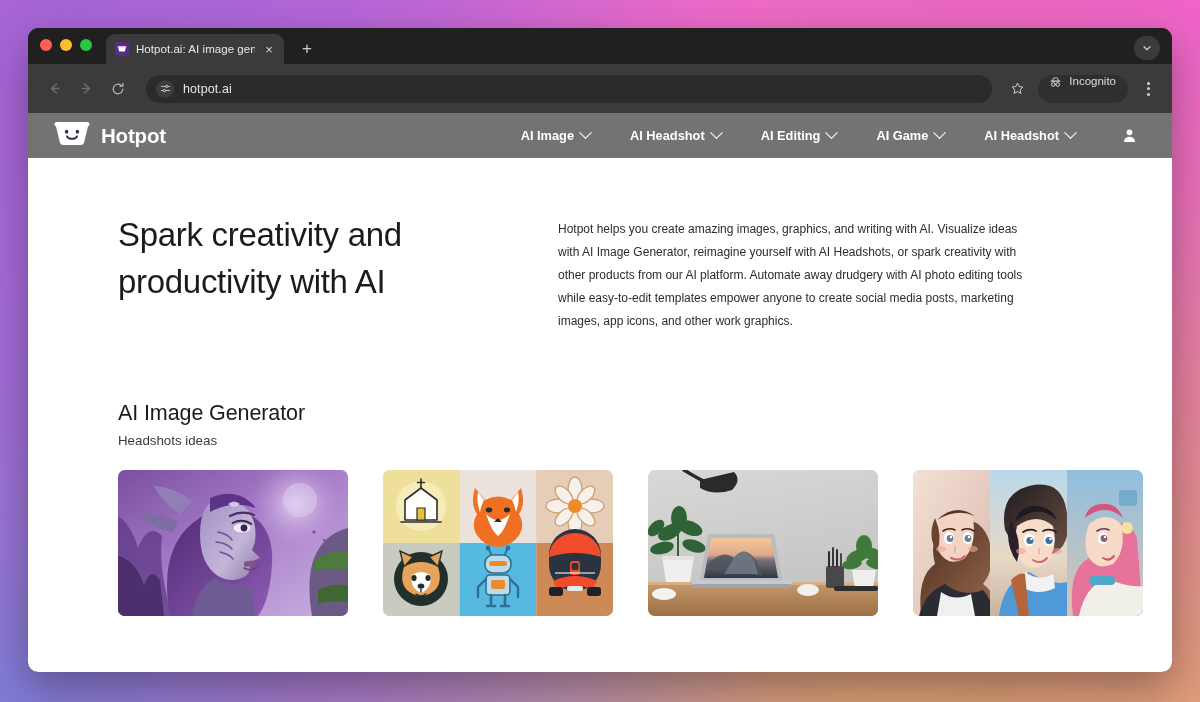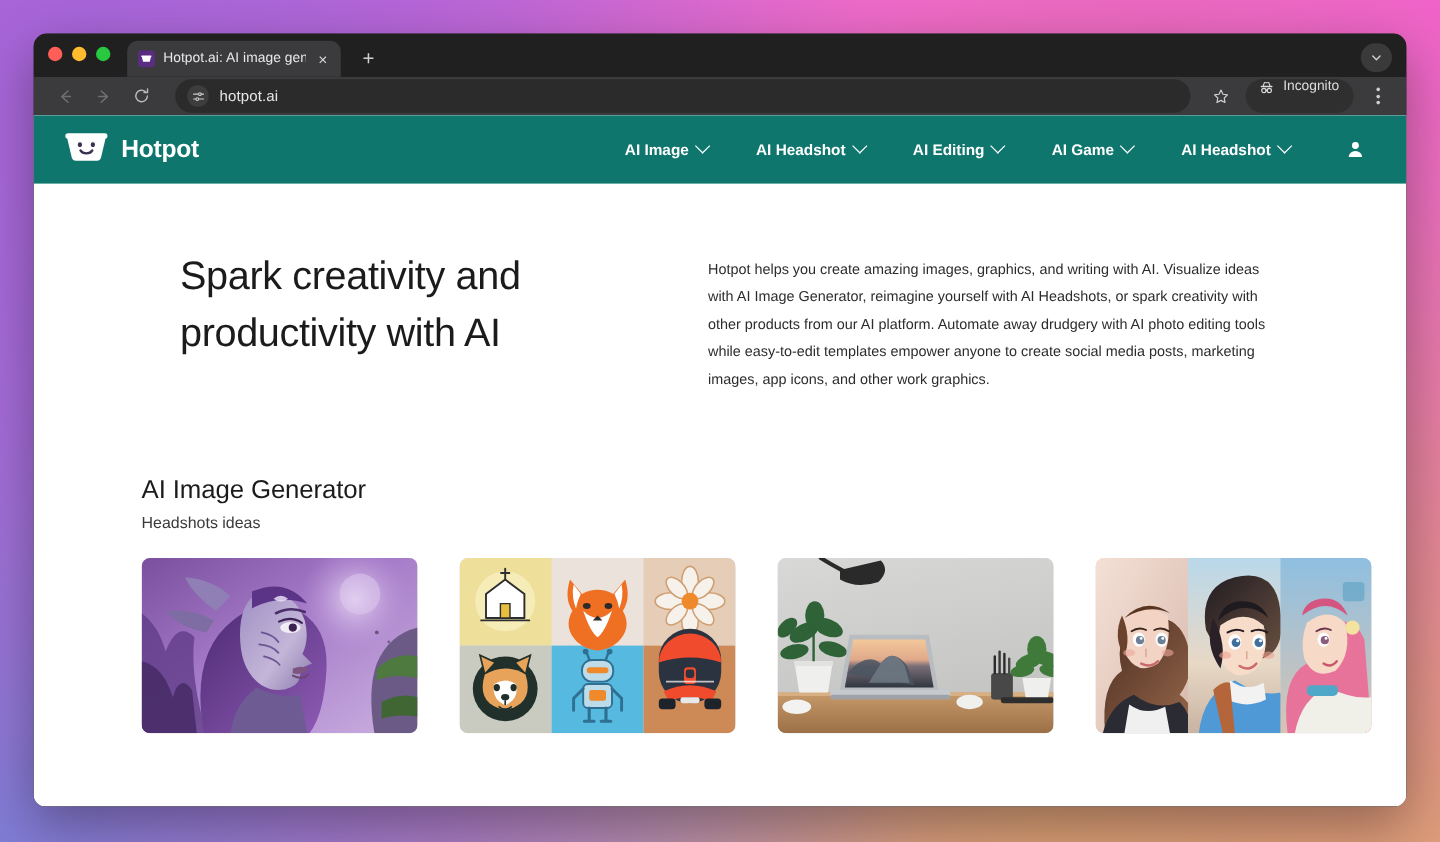--- a/index.html
+++ b/index.html
@@ -120,21 +120,21 @@
     margin-right: 12px;
     margin-bottom: 4px;
     width: 26px; height: 24px;
     border-radius: 13px;
     background: #3a3a3a;
     display: flex; align-items: center; justify-content: center;
   }
 
   
   .toolbar {
-    height: 32px;
+    height: 49px;
     background: #3b3b3e;
     display: flex;
     align-items: center;
     padding: 0 12px;
     gap: 4px;
     flex: none;
   }
   .nav-btn {
     width: 28px; height: 28px;
     display: flex; align-items: center; justify-content: center;
@@ -196,22 +196,22 @@
   
   .viewport {
     flex: 1;
     background: #ffffff;
     overflow: hidden;
     position: relative;
   }
 
   
   .site-nav {
-    height: 57px;
-    background: #0f766e;
+    height: 45px;
+    background: #737373;
     display: flex;
     align-items: center;
     padding: 0 34px 0 26px;
     flex: none;
   }
   .brand {
     display: flex;
     align-items: center;
     gap: 11px;
   }
@@ -260,21 +260,20 @@
     gap: 60px;
   }
   .hero h1 {
     font-size: 33px;
     font-weight: 400;
     color: #1b1b1b;
     line-height: 1.42;
     letter-spacing: -0.3px;
     width: 380px;
     flex: none;
-    margin-left: 32px;
   }
   .hero p {
     font-size: 12px;
     line-height: 1.92;
     color: #2c2c2c;
     max-width: 482px;
     padding-top: 6px;
   }
 
   .section {

